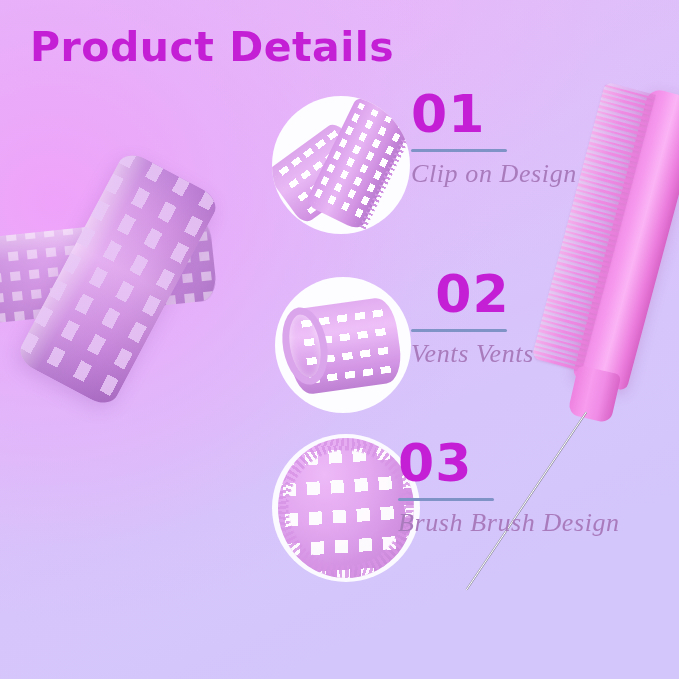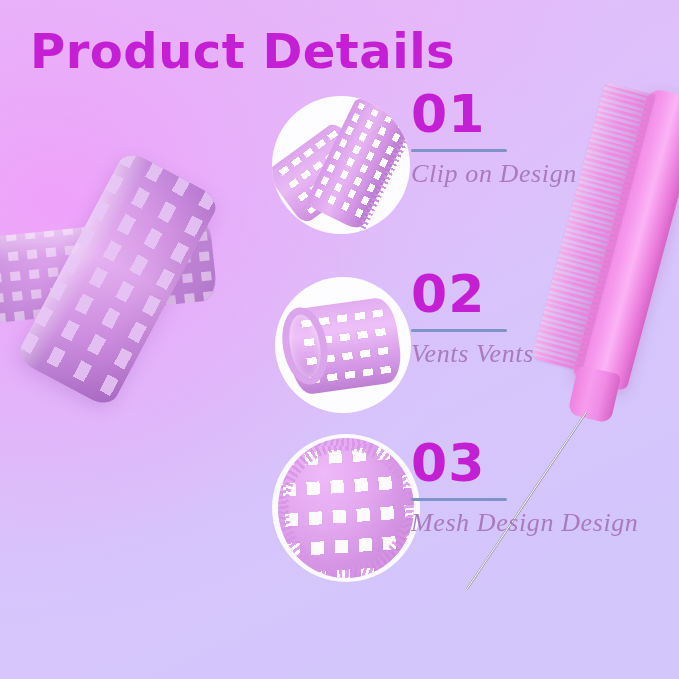--- a/index.html
+++ b/index.html
@@ -27,21 +27,21 @@
       radial-gradient(ellipse 420px 360px at 55% 2%, rgba(236,176,252,0.50) 0%, rgba(226,186,252,0.16) 55%, rgba(216,196,250,0) 78%),
       linear-gradient(155deg, #e6b9f8 0%, #e2bdf8 18%, #dcc1fa 40%, #d6c5fb 62%, #d3c6fb 82%, #d2c6fb 100%);
   }
 
   
   .page-title {
     position: absolute;
     left: 30px;
     top: 22px;
     font-family: "DejaVu Sans", sans-serif;
-    font-size: 48px;
+    font-size: 41px;
     font-weight: 700;
     letter-spacing: 0.5px;
     color: #c41fd4;
     white-space: nowrap;
     line-height: 1.22;
   }
 
   
   .feature {
     position: absolute;
@@ -67,22 +67,22 @@
     font-style: italic;
     font-size: 26px;
     font-weight: 400;
     color: #a97bbd;
     white-space: nowrap;
     letter-spacing: 0.6px;
     line-height: 1.25;
   }
 
   #feature-1 { left: 411px; top: 88px; }
-  #feature-2 { left: 411px; top: 268px; }
-  #feature-3 { left: 411px; top: 437px; }
+  #feature-2 { left: 411px; top: 268px; text-align: center; }
+  #feature-3 { left: 398px; top: 437px; }
 
   
   .callout {
     position: absolute;
     border-radius: 50%;
     background: #fdfcff;
     overflow: hidden;
   }
   #callout-1 { left: 272px; top: 96px;  width: 138px; height: 138px; }
   #callout-2 { left: 275px; top: 277px; width: 136px; height: 136px; }
@@ -339,16 +339,16 @@
 
   <div class="feature" id="feature-2">
     <div class="feature-num">02</div>
     <div class="feature-rule"></div>
     <div class="feature-label">Vents Vents</div>
   </div>
 
   <div class="feature" id="feature-3">
     <div class="feature-num">03</div>
     <div class="feature-rule"></div>
-    <div class="feature-label">Mesh Design Design</div>
+    <div class="feature-label">Brush Brush Design</div>
   </div>
 
 </div>
 
 </body></html>

